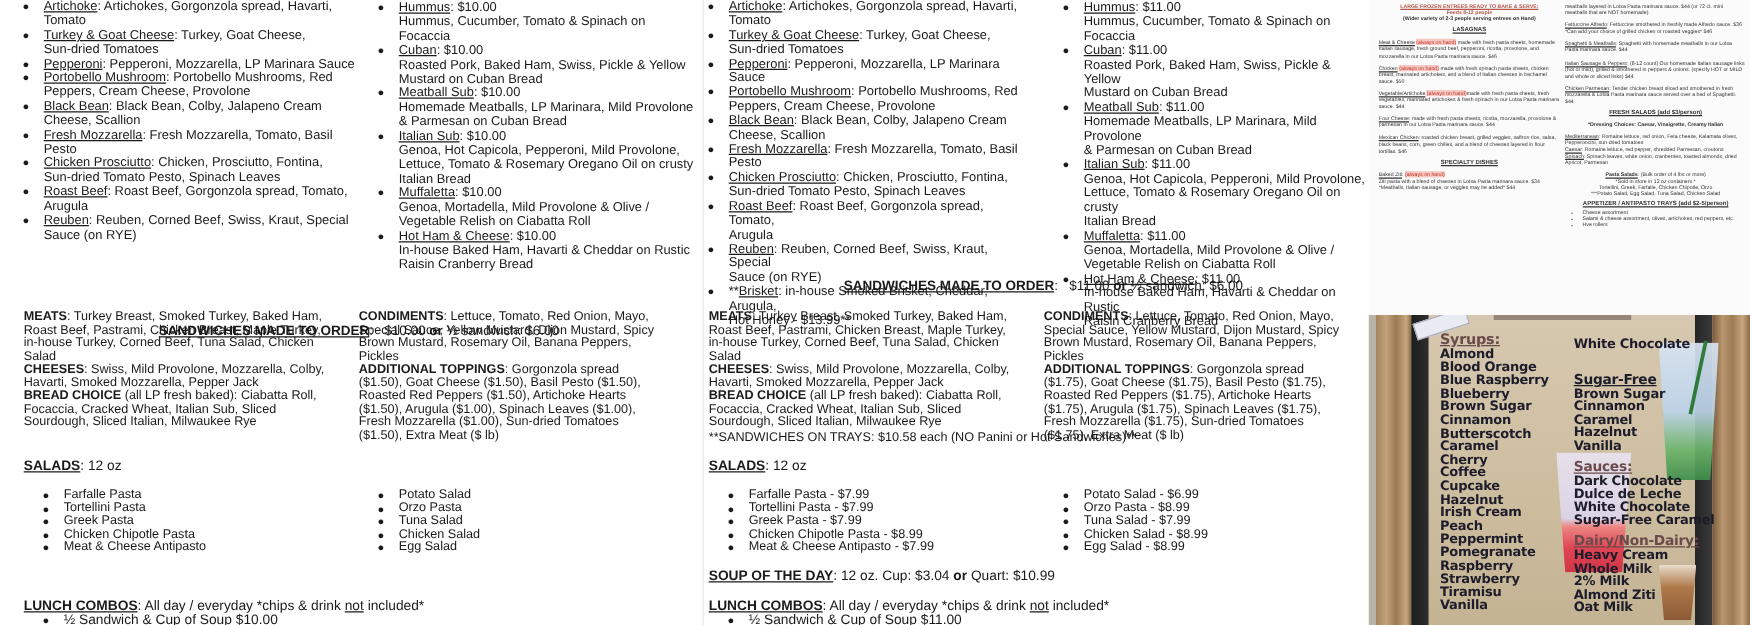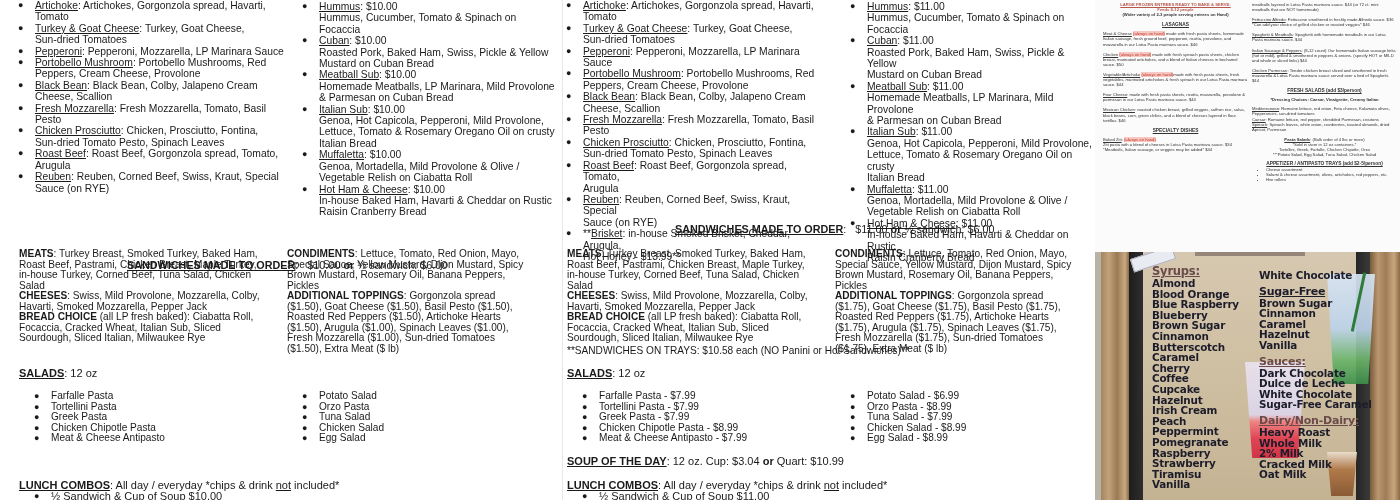--- a/index.html
+++ b/index.html
@@ -286,37 +286,37 @@
         <div><span>Raspberry</span></div>
         <div><span>Strawberry</span></div>
         <div><span>Tiramisu</span></div>
         <div><span>Vanilla</span></div>
       </div>
   </div>
   <div class="syr-col" style="left:164px; top:18px;">
     <div id="syrup-right-top">
         <div><span>White Chocolate</span></div>
       </div>
-    <div class="ttl2" style="margin-top:4px; color:#1c1c2a">Sugar-Free</div>
+    <div class="ttl2" style="margin-top:16px; color:#1c1c2a">Sugar-Free</div>
     <div id="sugar-free-list">
         <div><span>Brown Sugar</span></div>
         <div><span>Cinnamon</span></div>
         <div><span>Caramel</span></div>
         <div><span>Hazelnut</span></div>
         <div><span>Vanilla</span></div>
       </div>
     <div class="ttl2">Sauces:</div>
     <div id="sauces-list">
         <div><span>Dark Chocolate</span></div>
         <div><span>Dulce de Leche</span></div>
         <div><span>White Chocolate</span></div>
         <div><span>Sugar-Free Caramel</span></div>
       </div>
     <div class="ttl2">Dairy/Non-Dairy:</div>
     <div id="dairy-list">
-        <div><span>Heavy Roast</span></div>
+        <div><span>Heavy Cream</span></div>
         <div><span>Whole Milk</span></div>
         <div><span>2% Milk</span></div>
-        <div><span>Cracked Milk</span></div>
+        <div><span>Almond Ziti</span></div>
         <div><span>Oat Milk</span></div>
       </div>
   </div>
 </div>
 
 </body></html>

